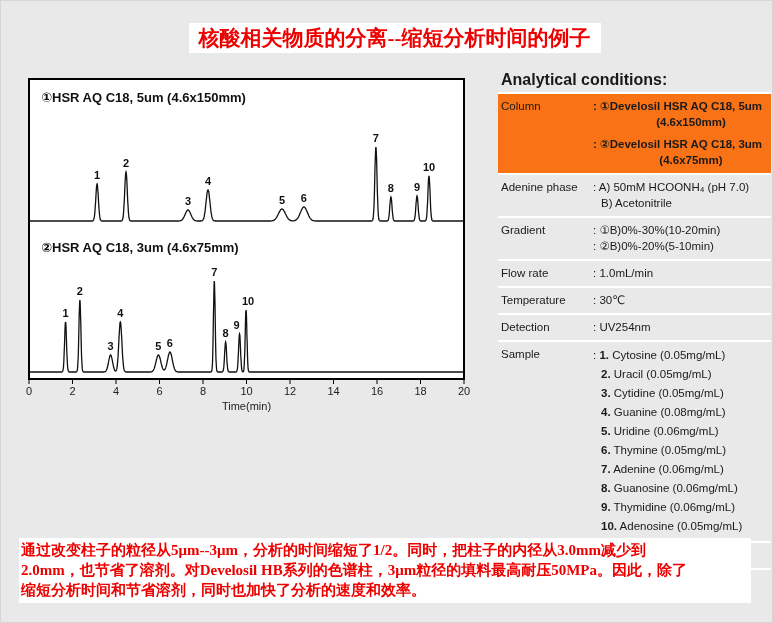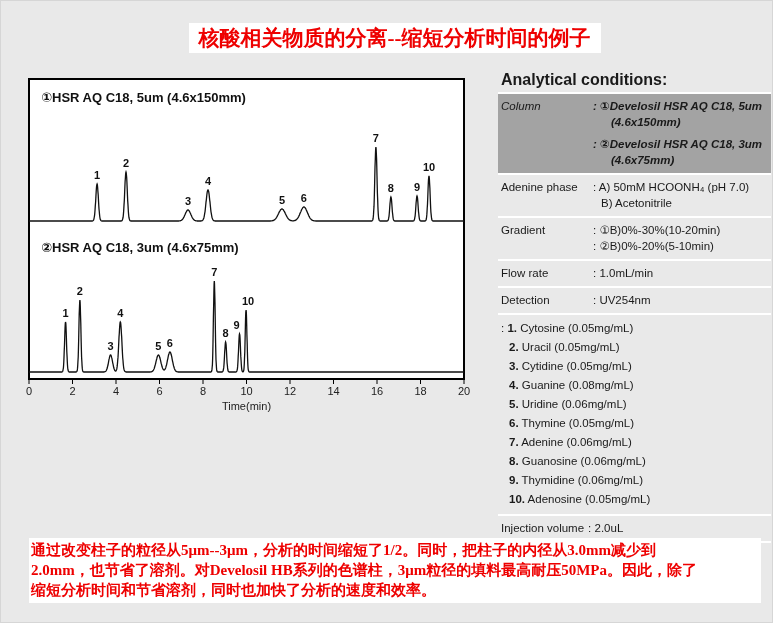--- a/index.html
+++ b/index.html
@@ -20,33 +20,33 @@
   .peak-label{font:bold 11px "Liberation Sans","DejaVu Sans",sans-serif;fill:#111;}
   .tick-label{font:11px "Liberation Sans","DejaVu Sans",sans-serif;fill:#222;}
   .axis-label{font:11px "Liberation Sans","DejaVu Sans",sans-serif;fill:#222;}
 
   .panel{position:absolute;left:497px;top:70px;width:273px;}
   .panel-header{font-weight:bold;font-size:16px;margin:0 0 3px 3px;}
   .cond-row{
     display:flex;border-top:2px solid #ffffff;
     padding:4px 0 5px 3px;font-size:11.5px;line-height:16px;
   }
-  .cond-row.shaded{background:#a3a3a3;font-style:italic;}
+  .cond-row.shaded{background:#f97316;}
   .cond-row.last{border-bottom:2px solid #ffffff;}
   .cond-label{width:92px;flex:none;}
   .cond-row.inline-row .cond-label{width:auto;margin-right:4px;}
   .cond-value{flex:1;}
   .cond-line.b{font-weight:bold;}
   .cond-line.ind8{padding-left:8px;}
-  .cond-line.ind18{padding-left:18px;}
+  .cond-line.ind18{padding-left:18px;text-align:center;}
   .cond-line.gap{margin-top:6px;}
   .cond-row.sample .cond-line{line-height:19px;}
 
   .footer{
-    position:absolute;left:28px;top:537px;width:732px;
+    position:absolute;left:18px;top:537px;width:732px;
     background:#ffffff;color:#ee0000;font-weight:bold;
     font-family:"Liberation Serif","DejaVu Serif",serif;
     font-size:15px;line-height:20px;padding:2px 2px 3px 2px;box-sizing:border-box;
   }
 </style>
 </head>
 <body>
 
 <div class="page">
 
@@ -133,26 +133,33 @@
             <div class="cond-line">: ②B)0%-20%(5-10min)</div>
           </div>
         </div>
         <div class="cond-row">
           <div class="cond-label">Flow rate</div>
           <div class="cond-value">
             <div class="cond-line">: 1.0mL/min</div>
           </div>
         </div>
         <div class="cond-row">
+          <div class="cond-label">Temperature</div>
+          <div class="cond-value">
+            <div class="cond-line">: 30℃</div>
+          </div>
+        </div>
+        <div class="cond-row">
           <div class="cond-label">Detection</div>
           <div class="cond-value">
             <div class="cond-line">: UV254nm</div>
           </div>
         </div>
         <div class="cond-row sample">
+          <div class="cond-label">Sample</div>
           <div class="cond-value">
             <div class="cond-line">: <b>1.</b> Cytosine (0.05mg/mL)</div>
             <div class="cond-line ind8"><b>2.</b> Uracil (0.05mg/mL)</div>
             <div class="cond-line ind8"><b>3.</b> Cytidine (0.05mg/mL)</div>
             <div class="cond-line ind8"><b>4.</b> Guanine (0.08mg/mL)</div>
             <div class="cond-line ind8"><b>5.</b> Uridine (0.06mg/mL)</div>
             <div class="cond-line ind8"><b>6.</b> Thymine (0.05mg/mL)</div>
             <div class="cond-line ind8"><b>7.</b> Adenine (0.06mg/mL)</div>
             <div class="cond-line ind8"><b>8.</b> Guanosine (0.06mg/mL)</div>
             <div class="cond-line ind8"><b>9.</b> Thymidine (0.06mg/mL)</div>

